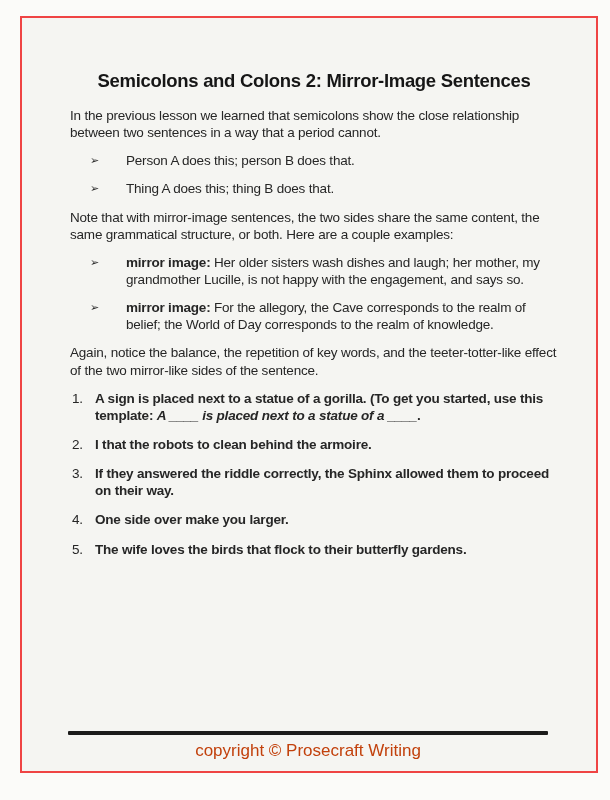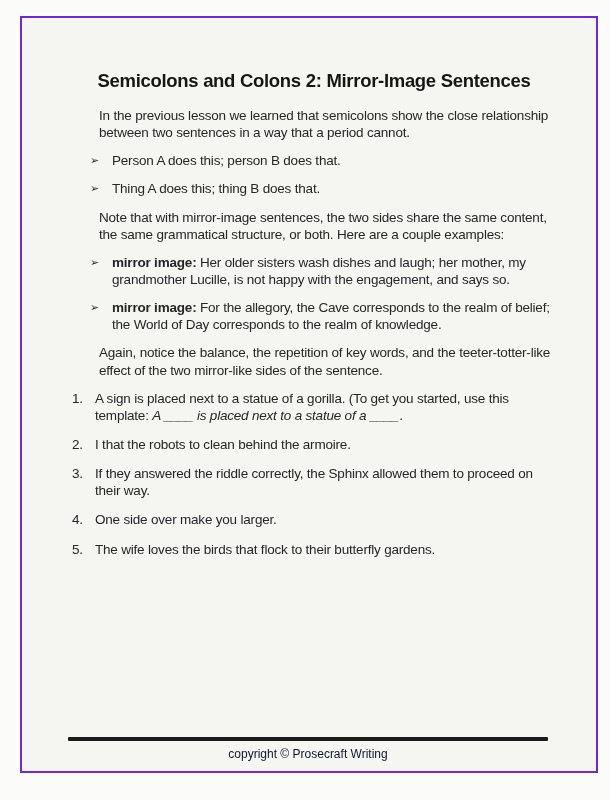--- a/index.html
+++ b/index.html
@@ -10,79 +10,78 @@
     position: relative;
     overflow: hidden;
   }
   .scan-page {
     position: absolute;
     left: 20px;
     top: 16px;
     width: 578px;
     height: 757px;
     background: #f5f5f2;
-    border: 2px solid #6d28d9;
+    border: 2px solid #ef4444;
     padding: 52px 38px 0 48px;
   }
   .page-title {
     text-align: center;
     font-size: 18.5px;
     font-weight: bold;
     letter-spacing: -0.3px;
     color: #161616;
     margin-bottom: 15px;
     white-space: nowrap;
   }
   .body-text {
     font-size: 13.5px;
     line-height: 1.27;
     letter-spacing: -0.2px;
     color: #262626;
     margin-bottom: 11px;
-    margin-left: 29px;
   }
   .bullet-row {
     display: flex;
     margin: 0 0 11px 20px;
   }
   .bullet-marker {
     flex: none;
     width: 22px;
     font-size: 11px;
     padding-top: 2px;
     color: #2a2a2a;
   }
-  .bullet-body { flex: 1; }
+  .bullet-body { flex: 1; margin-left: 14px; }
   .num-row {
     display: flex;
     margin: 0 0 12px 0;
   }
   .num-marker {
     flex: none;
     width: 25px;
     padding-left: 2px;
   }
-  .num-body { flex: 1; }
+  .num-body { flex: 1; font-weight: bold; }
   .bold { font-weight: bold; }
   .italic { font-style: italic; }
   .page-footer {
     position: absolute;
     left: 46px;
     right: 48px;
     bottom: 10px;
   }
   .footer-rule {
     height: 4px;
     background: #1b1b1b;
     border-radius: 1px;
   }
   .footer-text {
     text-align: center;
-    font-size: 12px;
-    color: #0f172a;
+    font-size: 17px;
+    color: #c2410c;
     margin-top: 6px;
     letter-spacing: 0;
   }
 </style>
 </head>
 <body>
 
 <div class="scan-page">
 
   <h1 class="page-title">Semicolons and Colons 2: Mirror-Image Sentences</h1>

